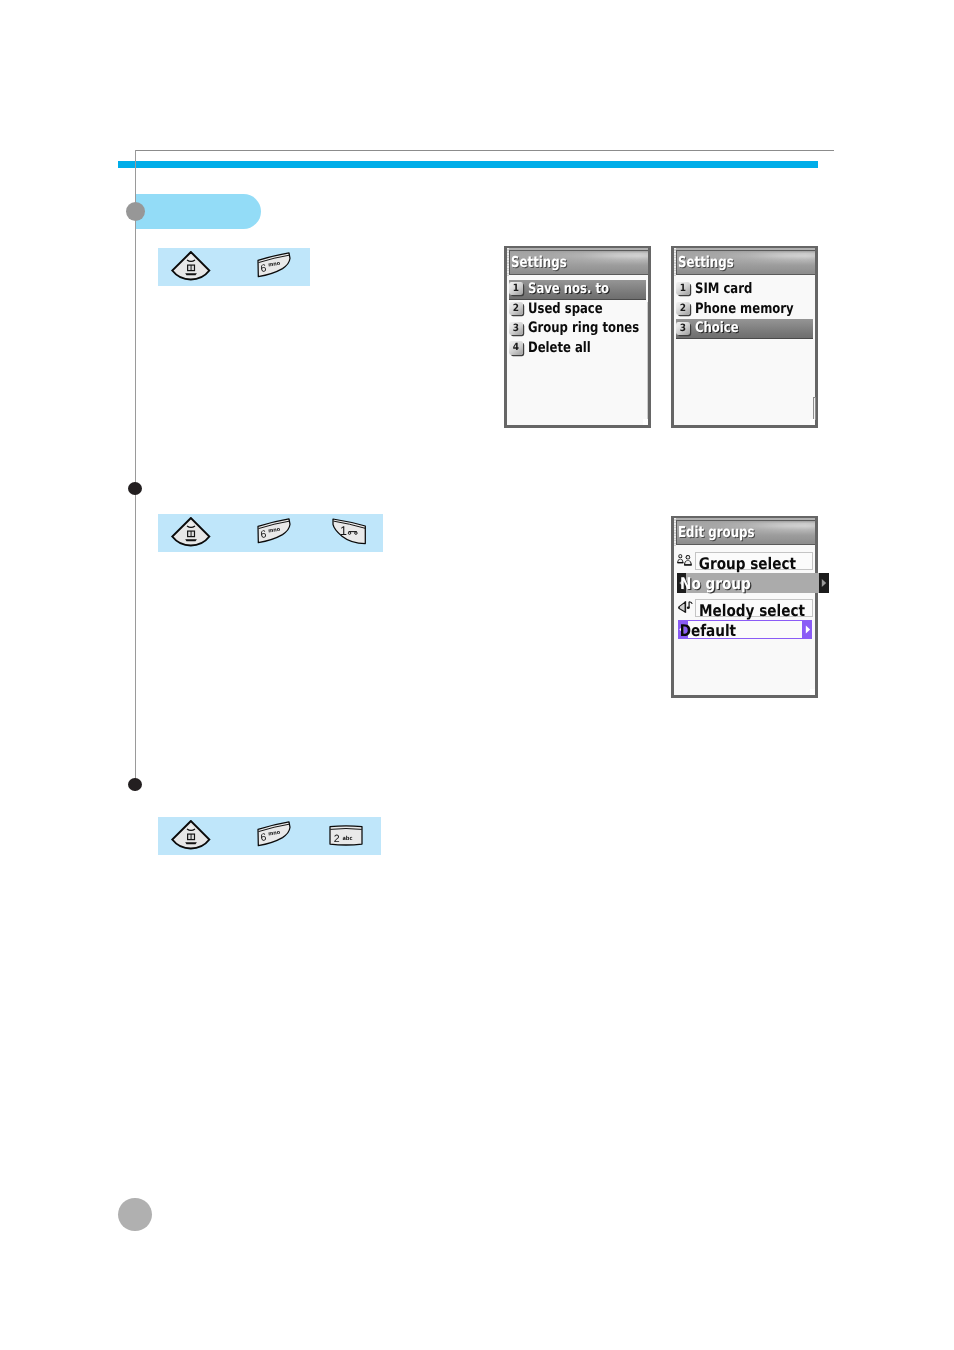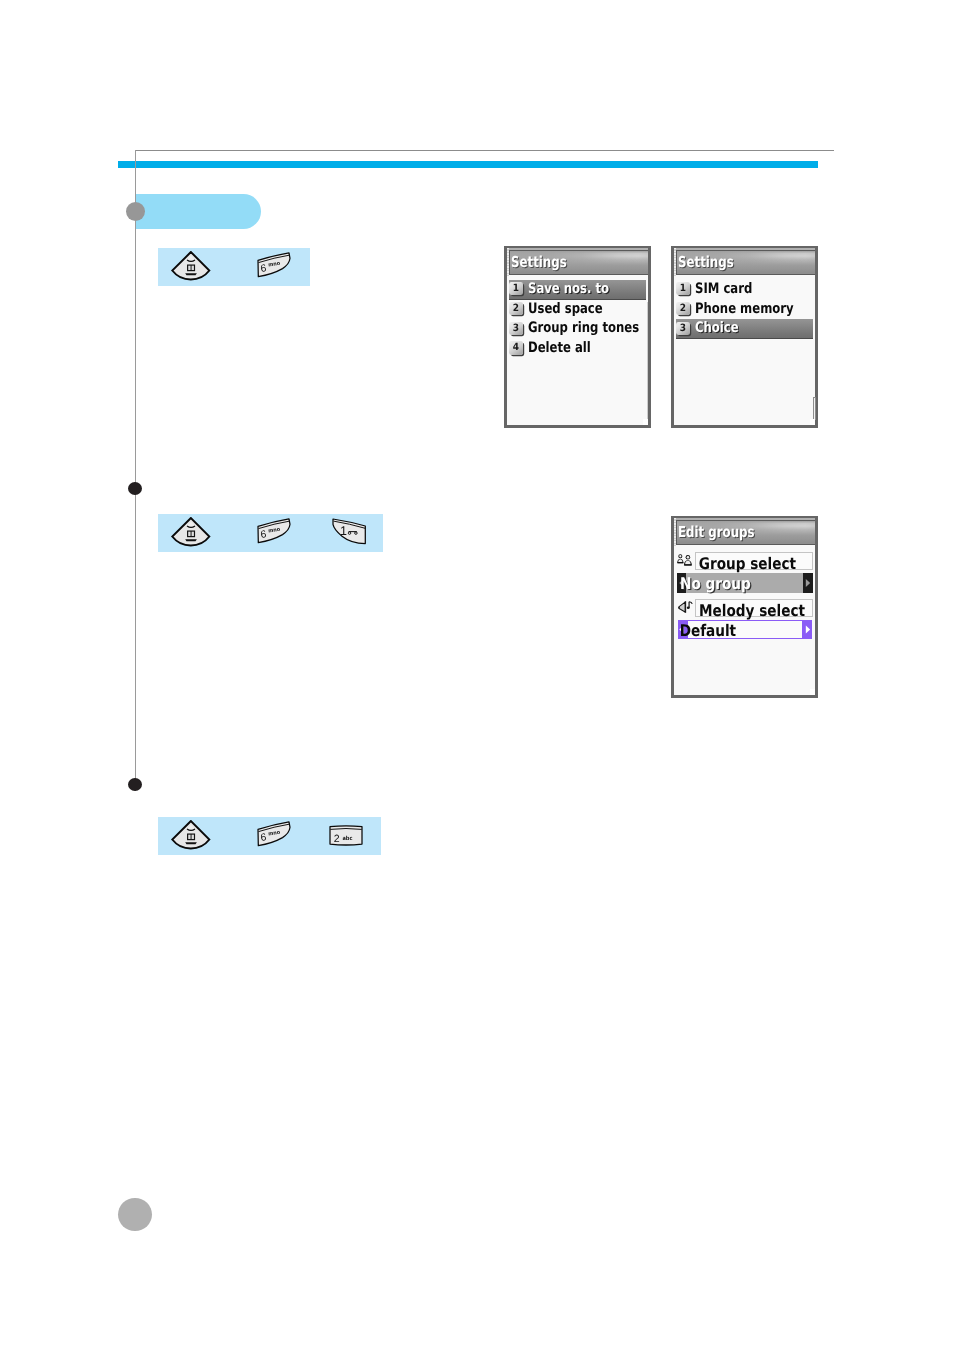--- a/index.html
+++ b/index.html
@@ -245,21 +245,21 @@
           <path d="M10.8 5.6 a2.9 2.9 0 0 1 5.8 0 a2.9 2.9 0 0 1 -5.8 0 z" fill="#101010"></path>
           <path d="M8.6 15.6 c0.1-4.2 2.3-6.2 5.1-6.2 c2.8 0 5.0 2.0 5.1 6.2 z" fill="#101010"></path>
           <path d="M12.1 5.6 a1.7 1.7 0 0 1 3.4 0 a1.7 1.7 0 0 1 -3.4 0 z" fill="#ededed"></path>
           <path d="M10.2 14.4 c0.1-2.9 1.5-4.3 3.5-4.3 c2.0 0 3.4 1.4 3.5 4.3 z" fill="#ededed"></path>
           <path d="M9.0 14.6 h9.5 v1.7 h-9.5 z" fill="#101010"></path>
         </svg></div>
     <div class="eg-box" style="left:21px;top:33px;width:117.5px;height:18px;">
       <div class="eg-text"><i>Group select</i></div>
     </div>
 
-    <div class="spin sel" style="left:4px;top:54px;width:134px;height:20px;">
+    <div class="spin sel" style="left:4px;top:54px;width:134px;height:20px;padding-left:16px;">
       <div class="arrL" style="left:-1px;"><svg width="9.4" height="20" viewBox="0 0 10 20">
             <path d="M7 5.80 L7 14.20 L2.4 10.00 Z" fill="#9a9a9a"></path>
           </svg></div>
       <div class="eg-text"><i>No group</i></div>
       <div class="arrR" style="right:-0.6px;"><svg width="9.4" height="20" viewBox="0 0 10 20">
             <path d="M3 5.80 L3 14.20 L7.6 10.00 Z" fill="#9a9a9a"></path>
           </svg></div>
     </div>
 
     <div class="eg-icon" style="left:3px;top:81px;"><svg width="17" height="14" viewBox="0 0 18.3 15">

